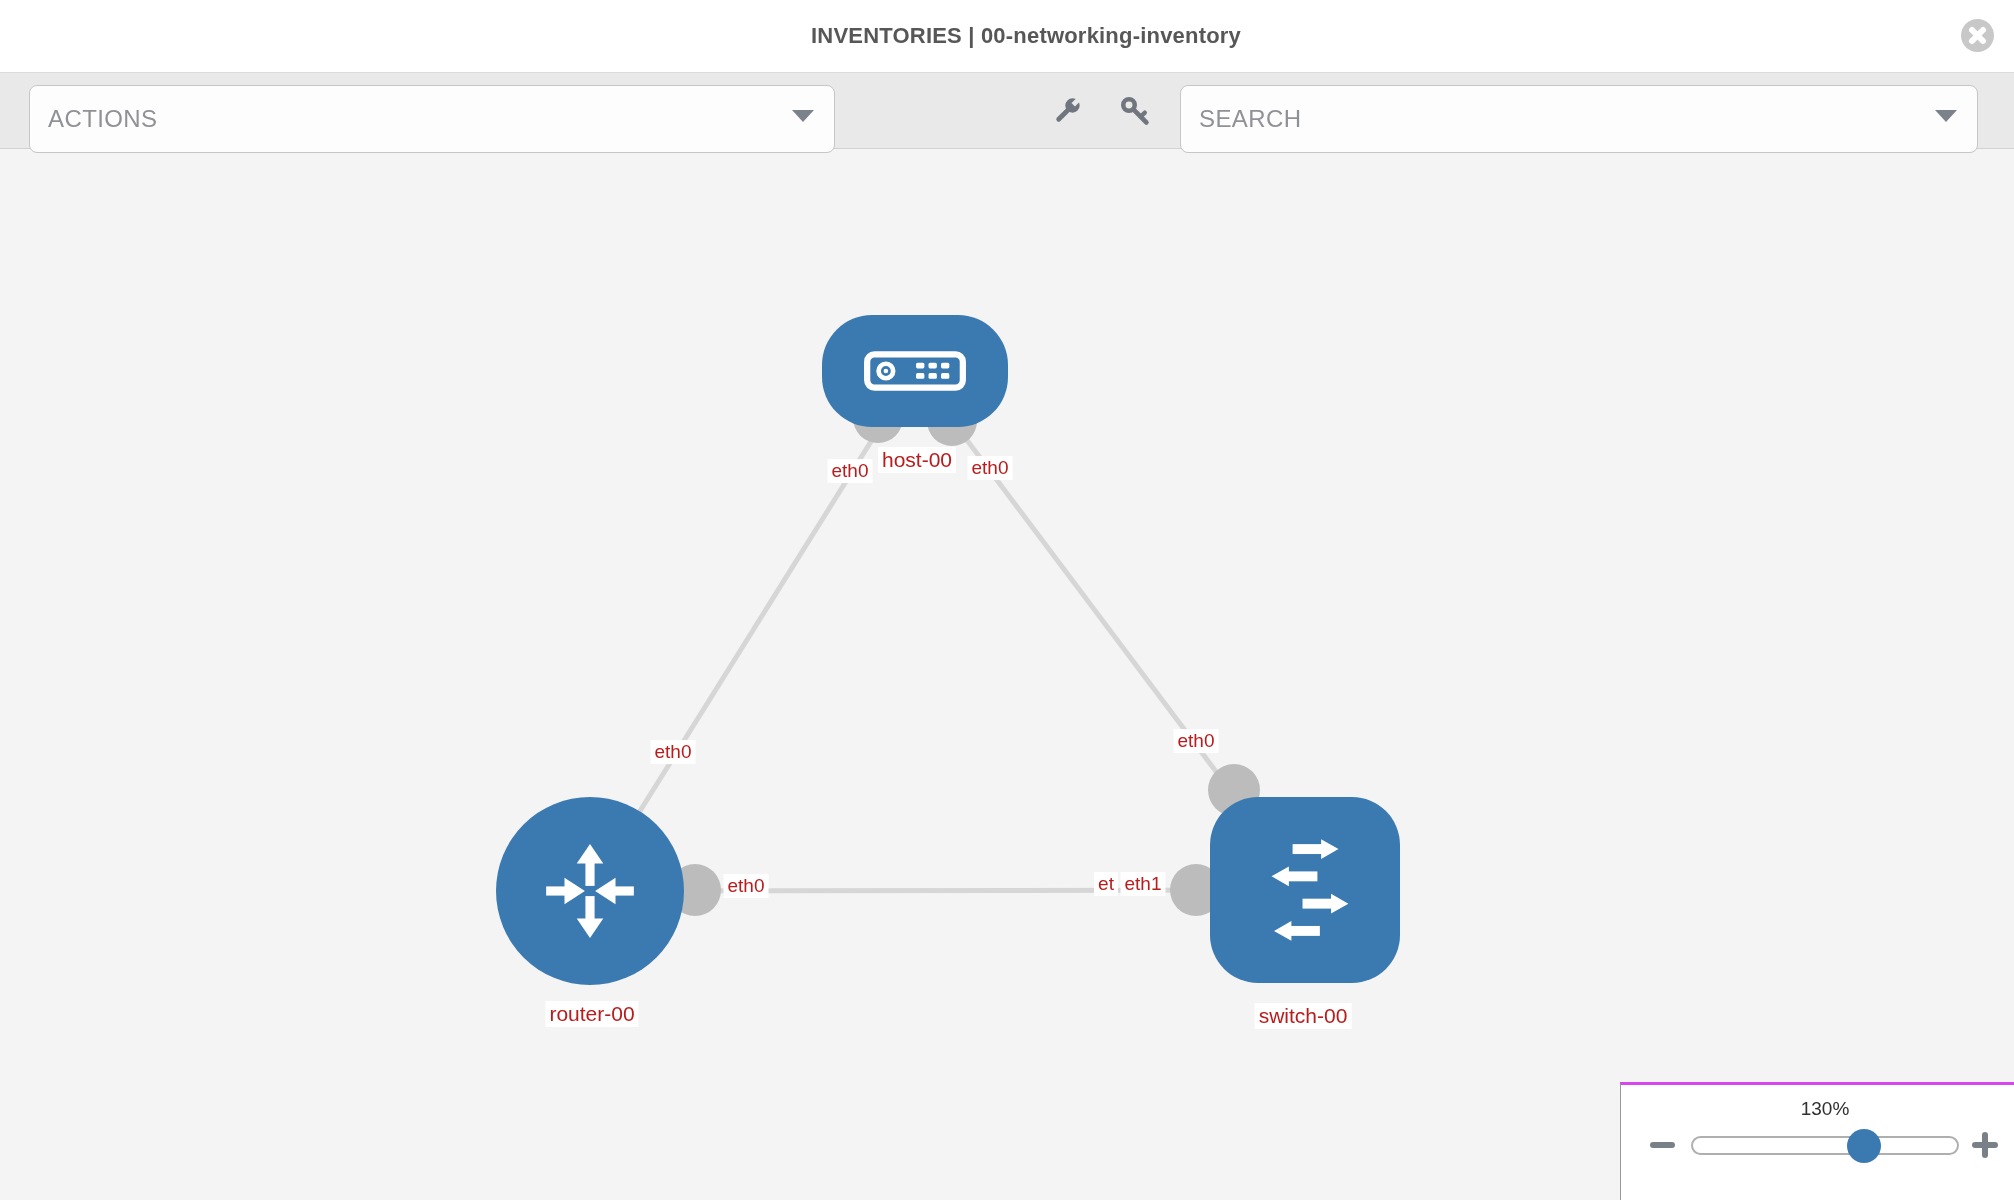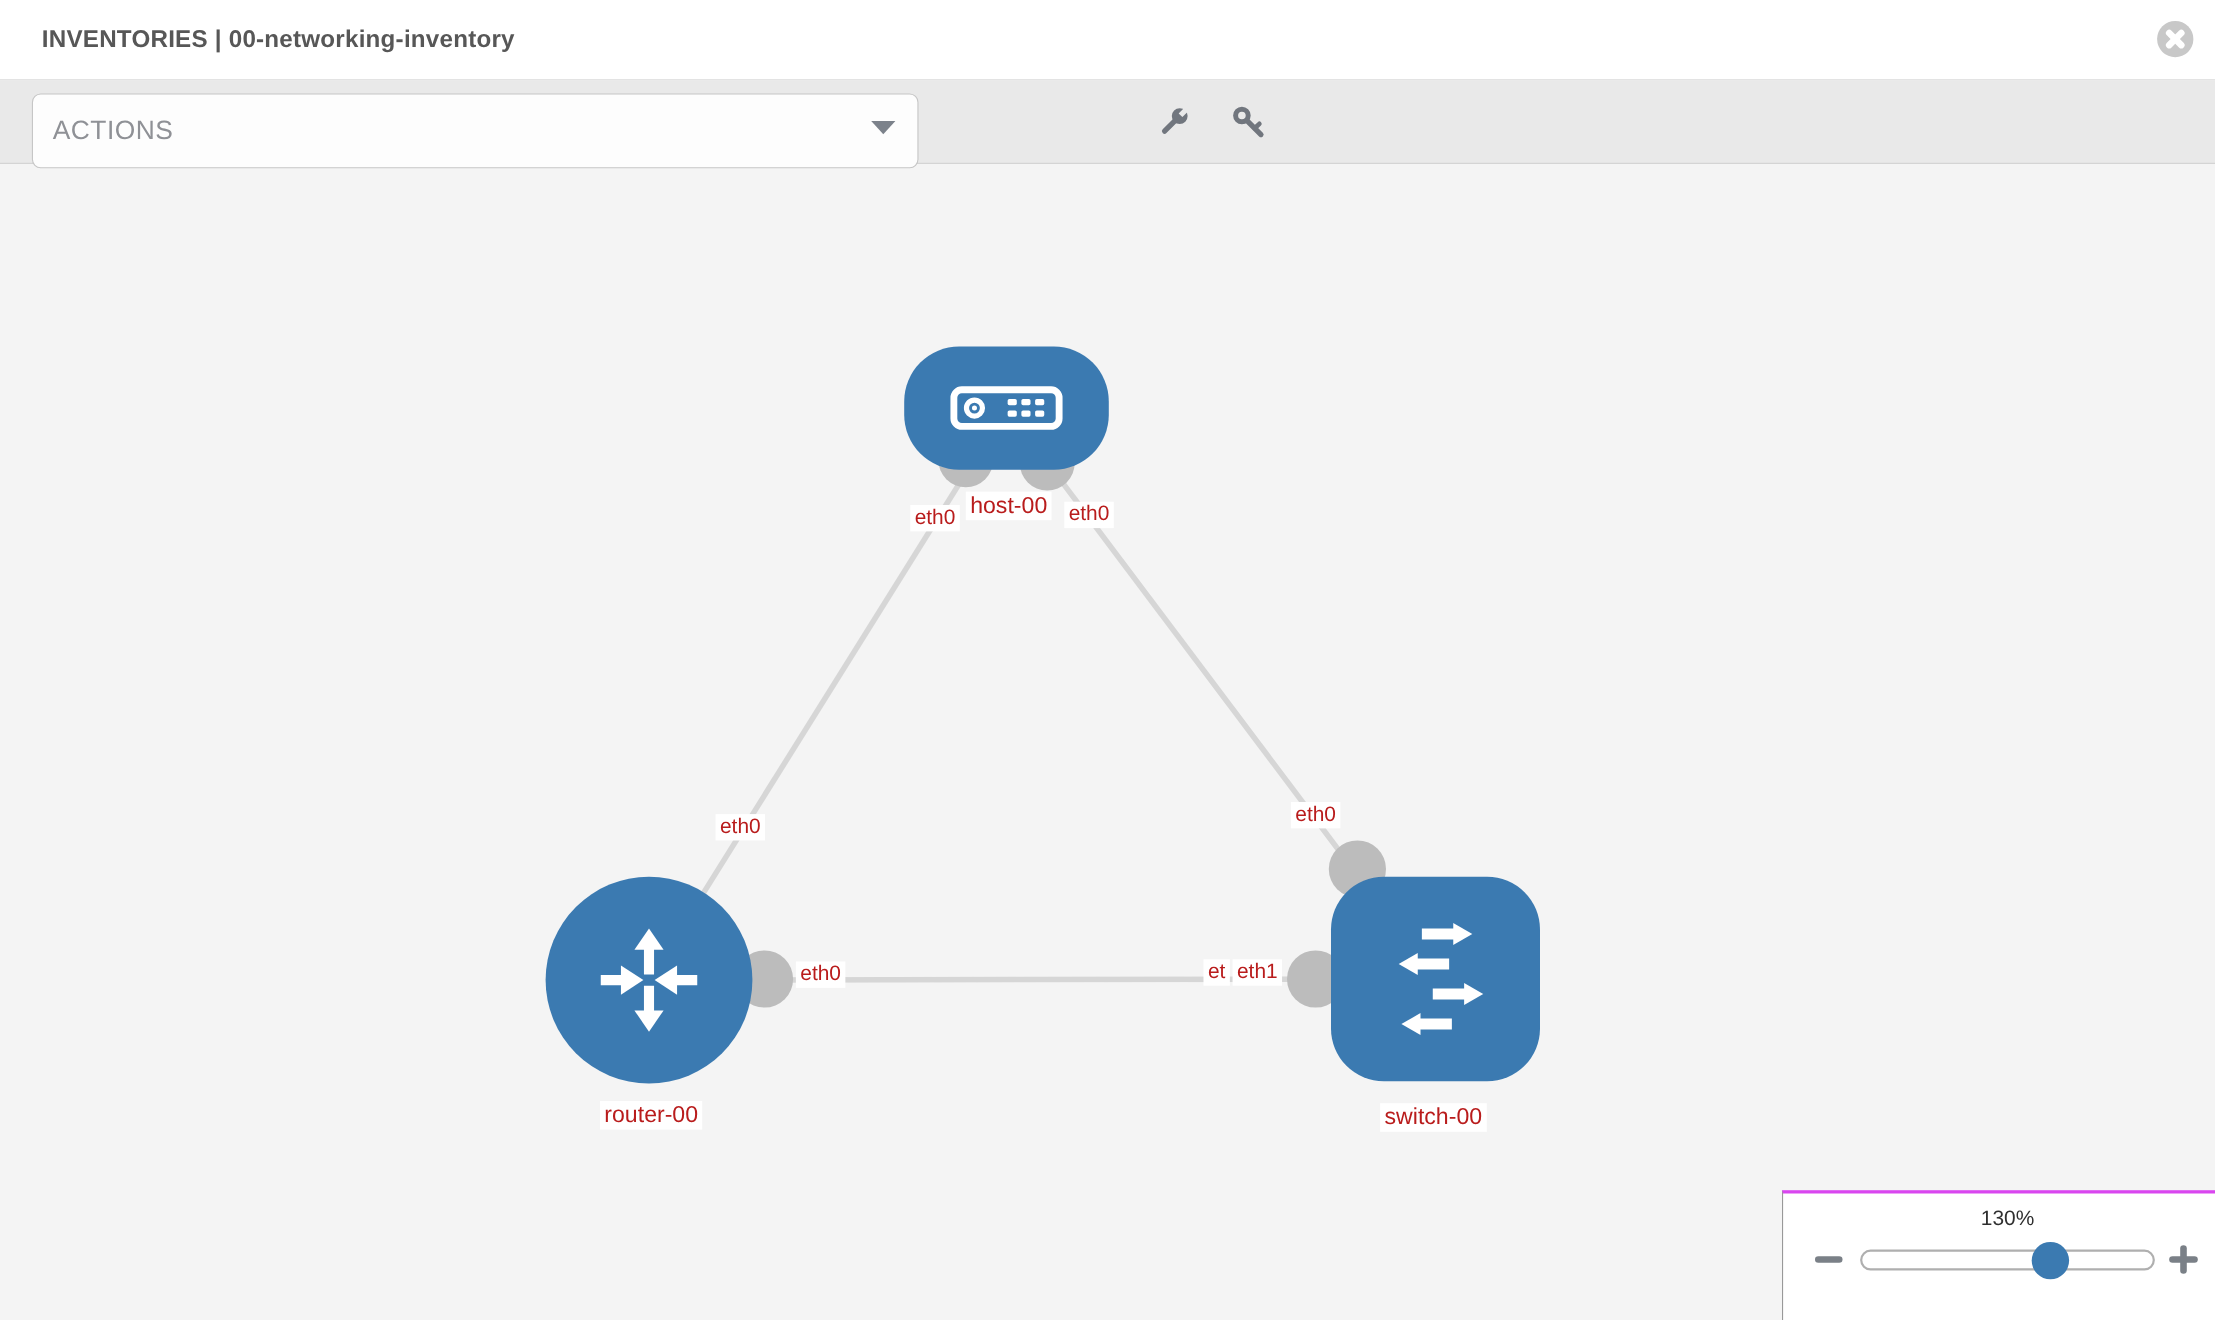--- a/index.html
+++ b/index.html
@@ -15,21 +15,21 @@
   .chip{
     position:absolute;transform:translate(-50%,-50%);
     background:#ffffff;color:#b91c1c;white-space:nowrap;
     padding:1px 4px;line-height:1.15;
   }
   .chip.node{font-size:21px;}
   .chip.iface{font-size:19px;}
   
   .header{
     position:absolute;left:0;top:0;width:2014px;height:72px;background:#ffffff;
-    border-bottom:1px solid #dcdcdc;z-index:10;display:flex;align-items:center;
+    border-bottom:1px solid #dcdcdc;z-index:10;display:flex;align-items:center;justify-content:center;
   }
   .title{margin-left:38px;font-size:22px;font-weight:bold;color:#575757;letter-spacing:.2px;}
   .close-btn{
     position:absolute;right:20px;top:19px;width:33px;height:33px;border-radius:50%;
     background:#c8c8c8;display:flex;align-items:center;justify-content:center;cursor:pointer;
   }
   
   .toolbar{
     position:absolute;left:0;top:73px;width:2014px;height:75px;background:#e9e9e9;
     border-bottom:1px solid #d2d2d2;z-index:10;
@@ -166,20 +166,24 @@
   </svg>
 
   <svg class="tool-icon" style="left:1119px;" viewBox="0 0 24 24">
     <g stroke="#71767e" fill="none">
       <circle cx="7.5" cy="7.5" r="4.3" stroke-width="3.4"></circle>
       <path d="M10.8 10.8 L20.5 20.5" stroke-width="3.6" stroke-linecap="round"></path>
       <path d="M16.2 16.2 L19.4 13.2" stroke-width="3.2" stroke-linecap="round"></path>
     </g>
   </svg>
 
+  <div class="select-box" style="left:1180px;width:798px;">
+    <span class="ph">SEARCH</span>
+    <span class="caret"></span>
+  </div>
 </div>
 
 <div class="zoom-panel">
   <div class="zoom-label">130%</div>
   <div class="zoom-minus"></div>
   <div class="zoom-track"></div>
   <div class="zoom-thumb"></div>
   <div class="zoom-plus"></div>
 </div>
 

